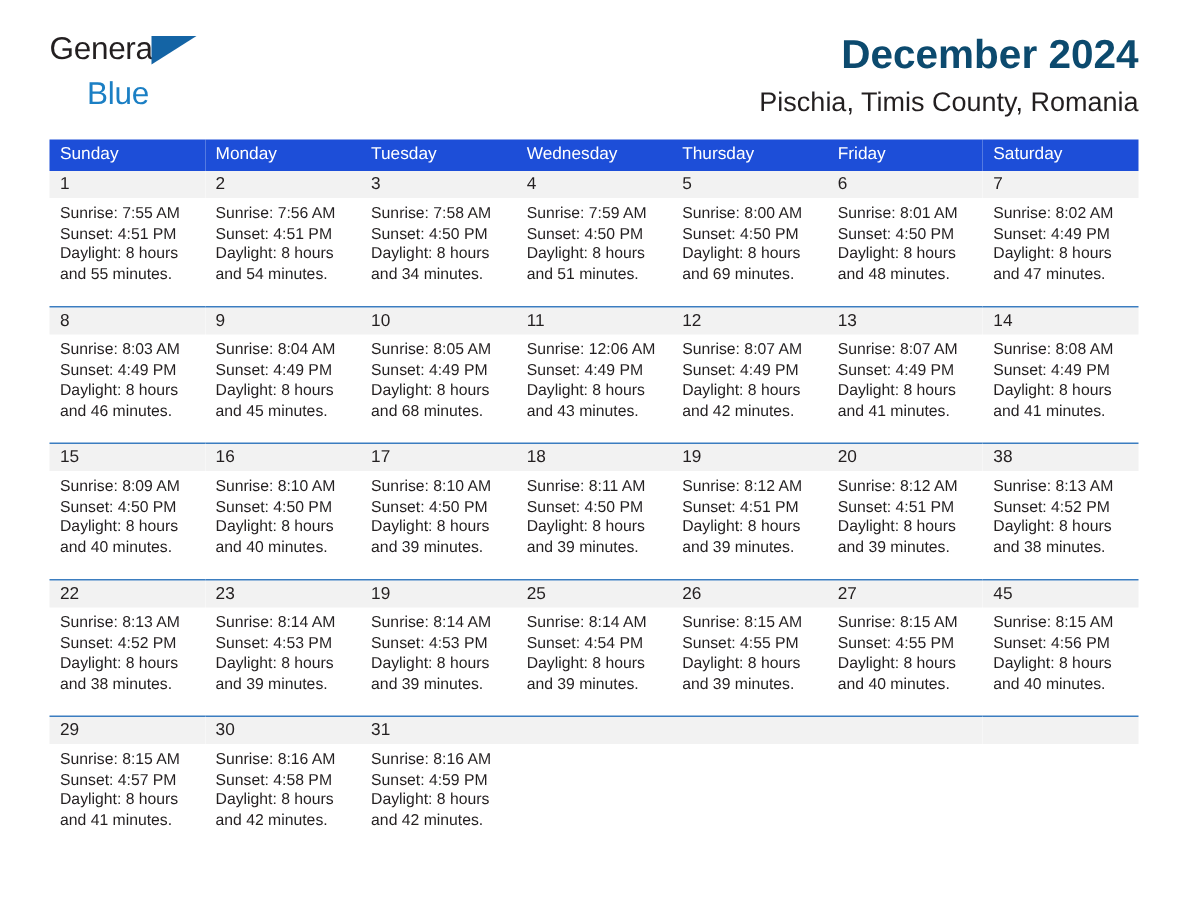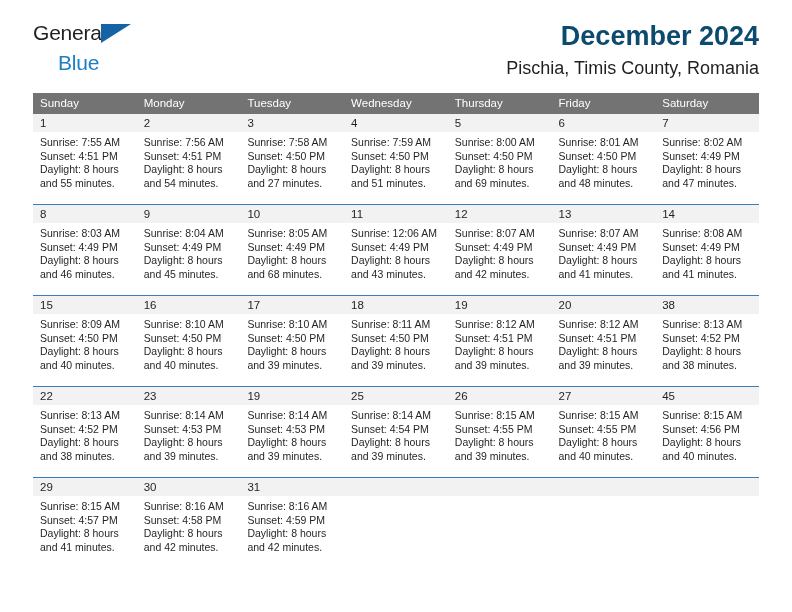--- a/index.html
+++ b/index.html
@@ -85,21 +85,21 @@
 
   
   .calendar {
     width: 726px;
     border-collapse: collapse;
     table-layout: fixed;
   }
   .calendar col { width: 103.71px; }
 
   thead th {
-    background: #737373;
+    background: #1d4ed8;
     color: #ffffff;
     font-weight: normal;
     font-size: 11.5px;
     text-align: left;
     padding: 4px 0 5px 7px;
     height: 12px;
     border: none;
   }
 
   tbody td {
@@ -203,21 +203,21 @@
               </div>
             </div>
           </td>
         <td>
             <div class="cell">
               <div class="daynum">3</div>
               <div class="info">
                 <div>Sunrise: 7:58 AM</div>
                 <div>Sunset: 4:50 PM</div>
                 <div>Daylight: 8 hours</div>
-                <div>and 27 minutes.</div>
+                <div>and 34 minutes.</div>
               </div>
             </div>
           </td>
         <td>
             <div class="cell">
               <div class="daynum">4</div>
               <div class="info">
                 <div>Sunrise: 7:59 AM</div>
                 <div>Sunset: 4:50 PM</div>
                 <div>Daylight: 8 hours</div>

